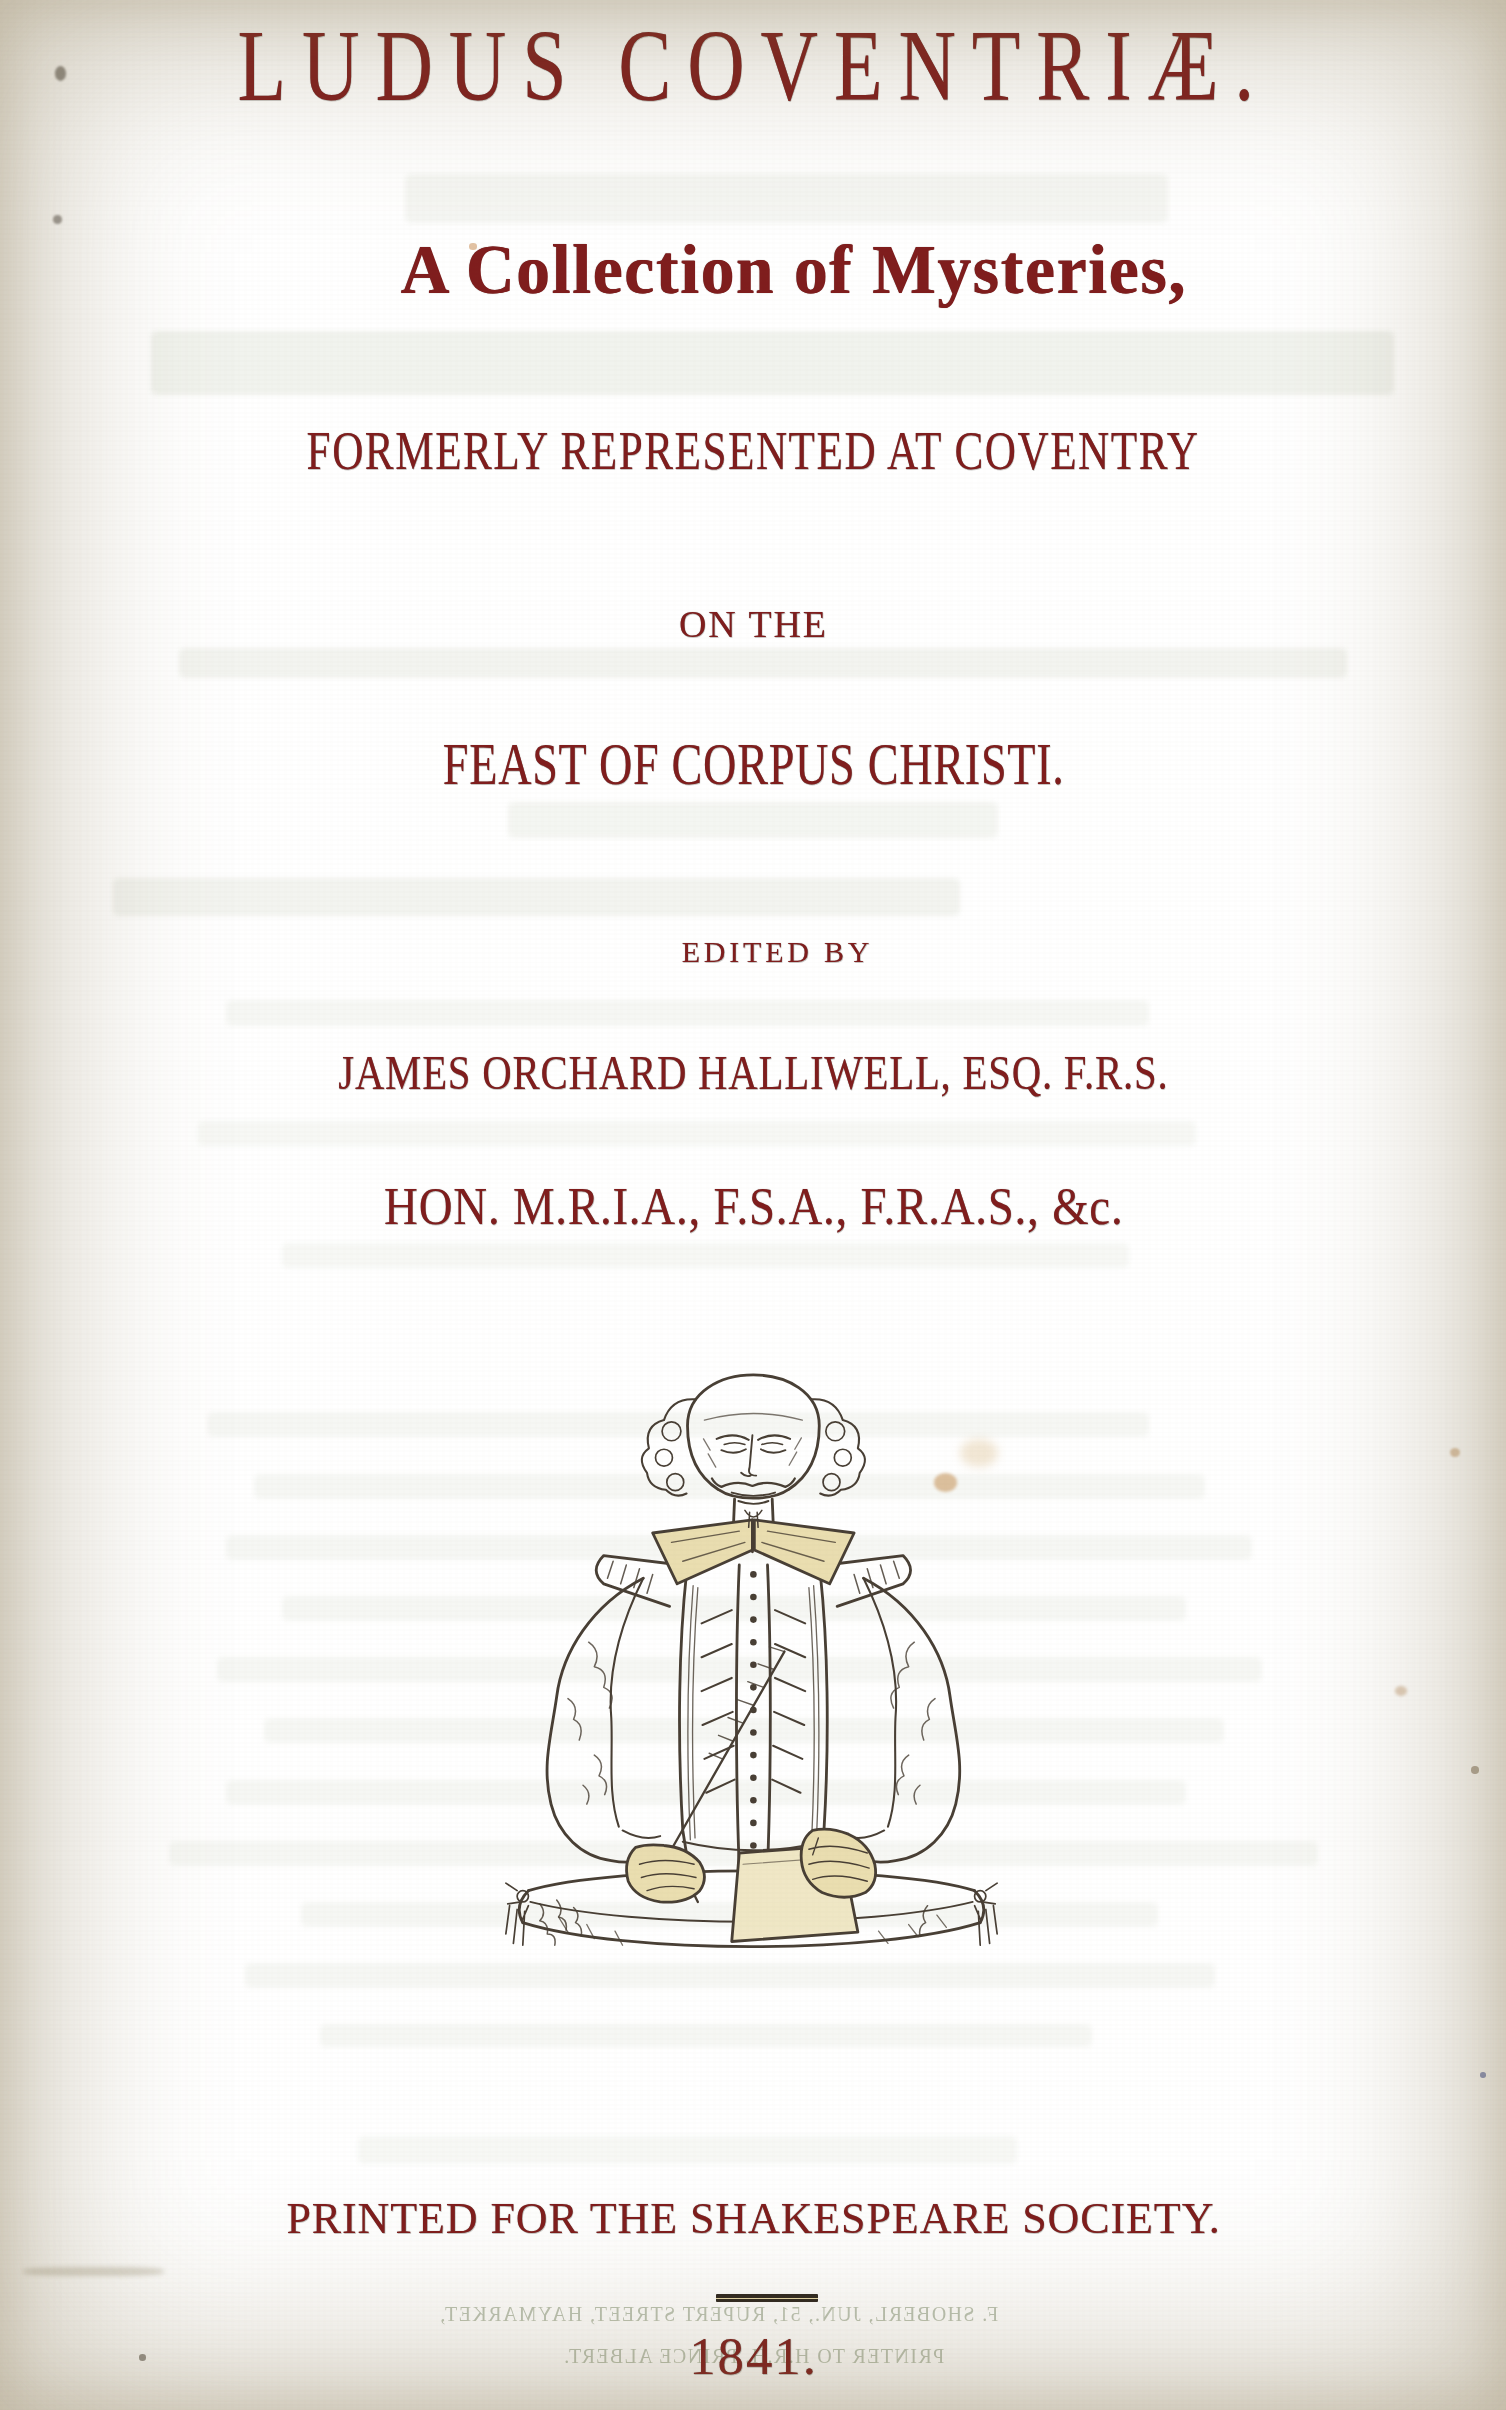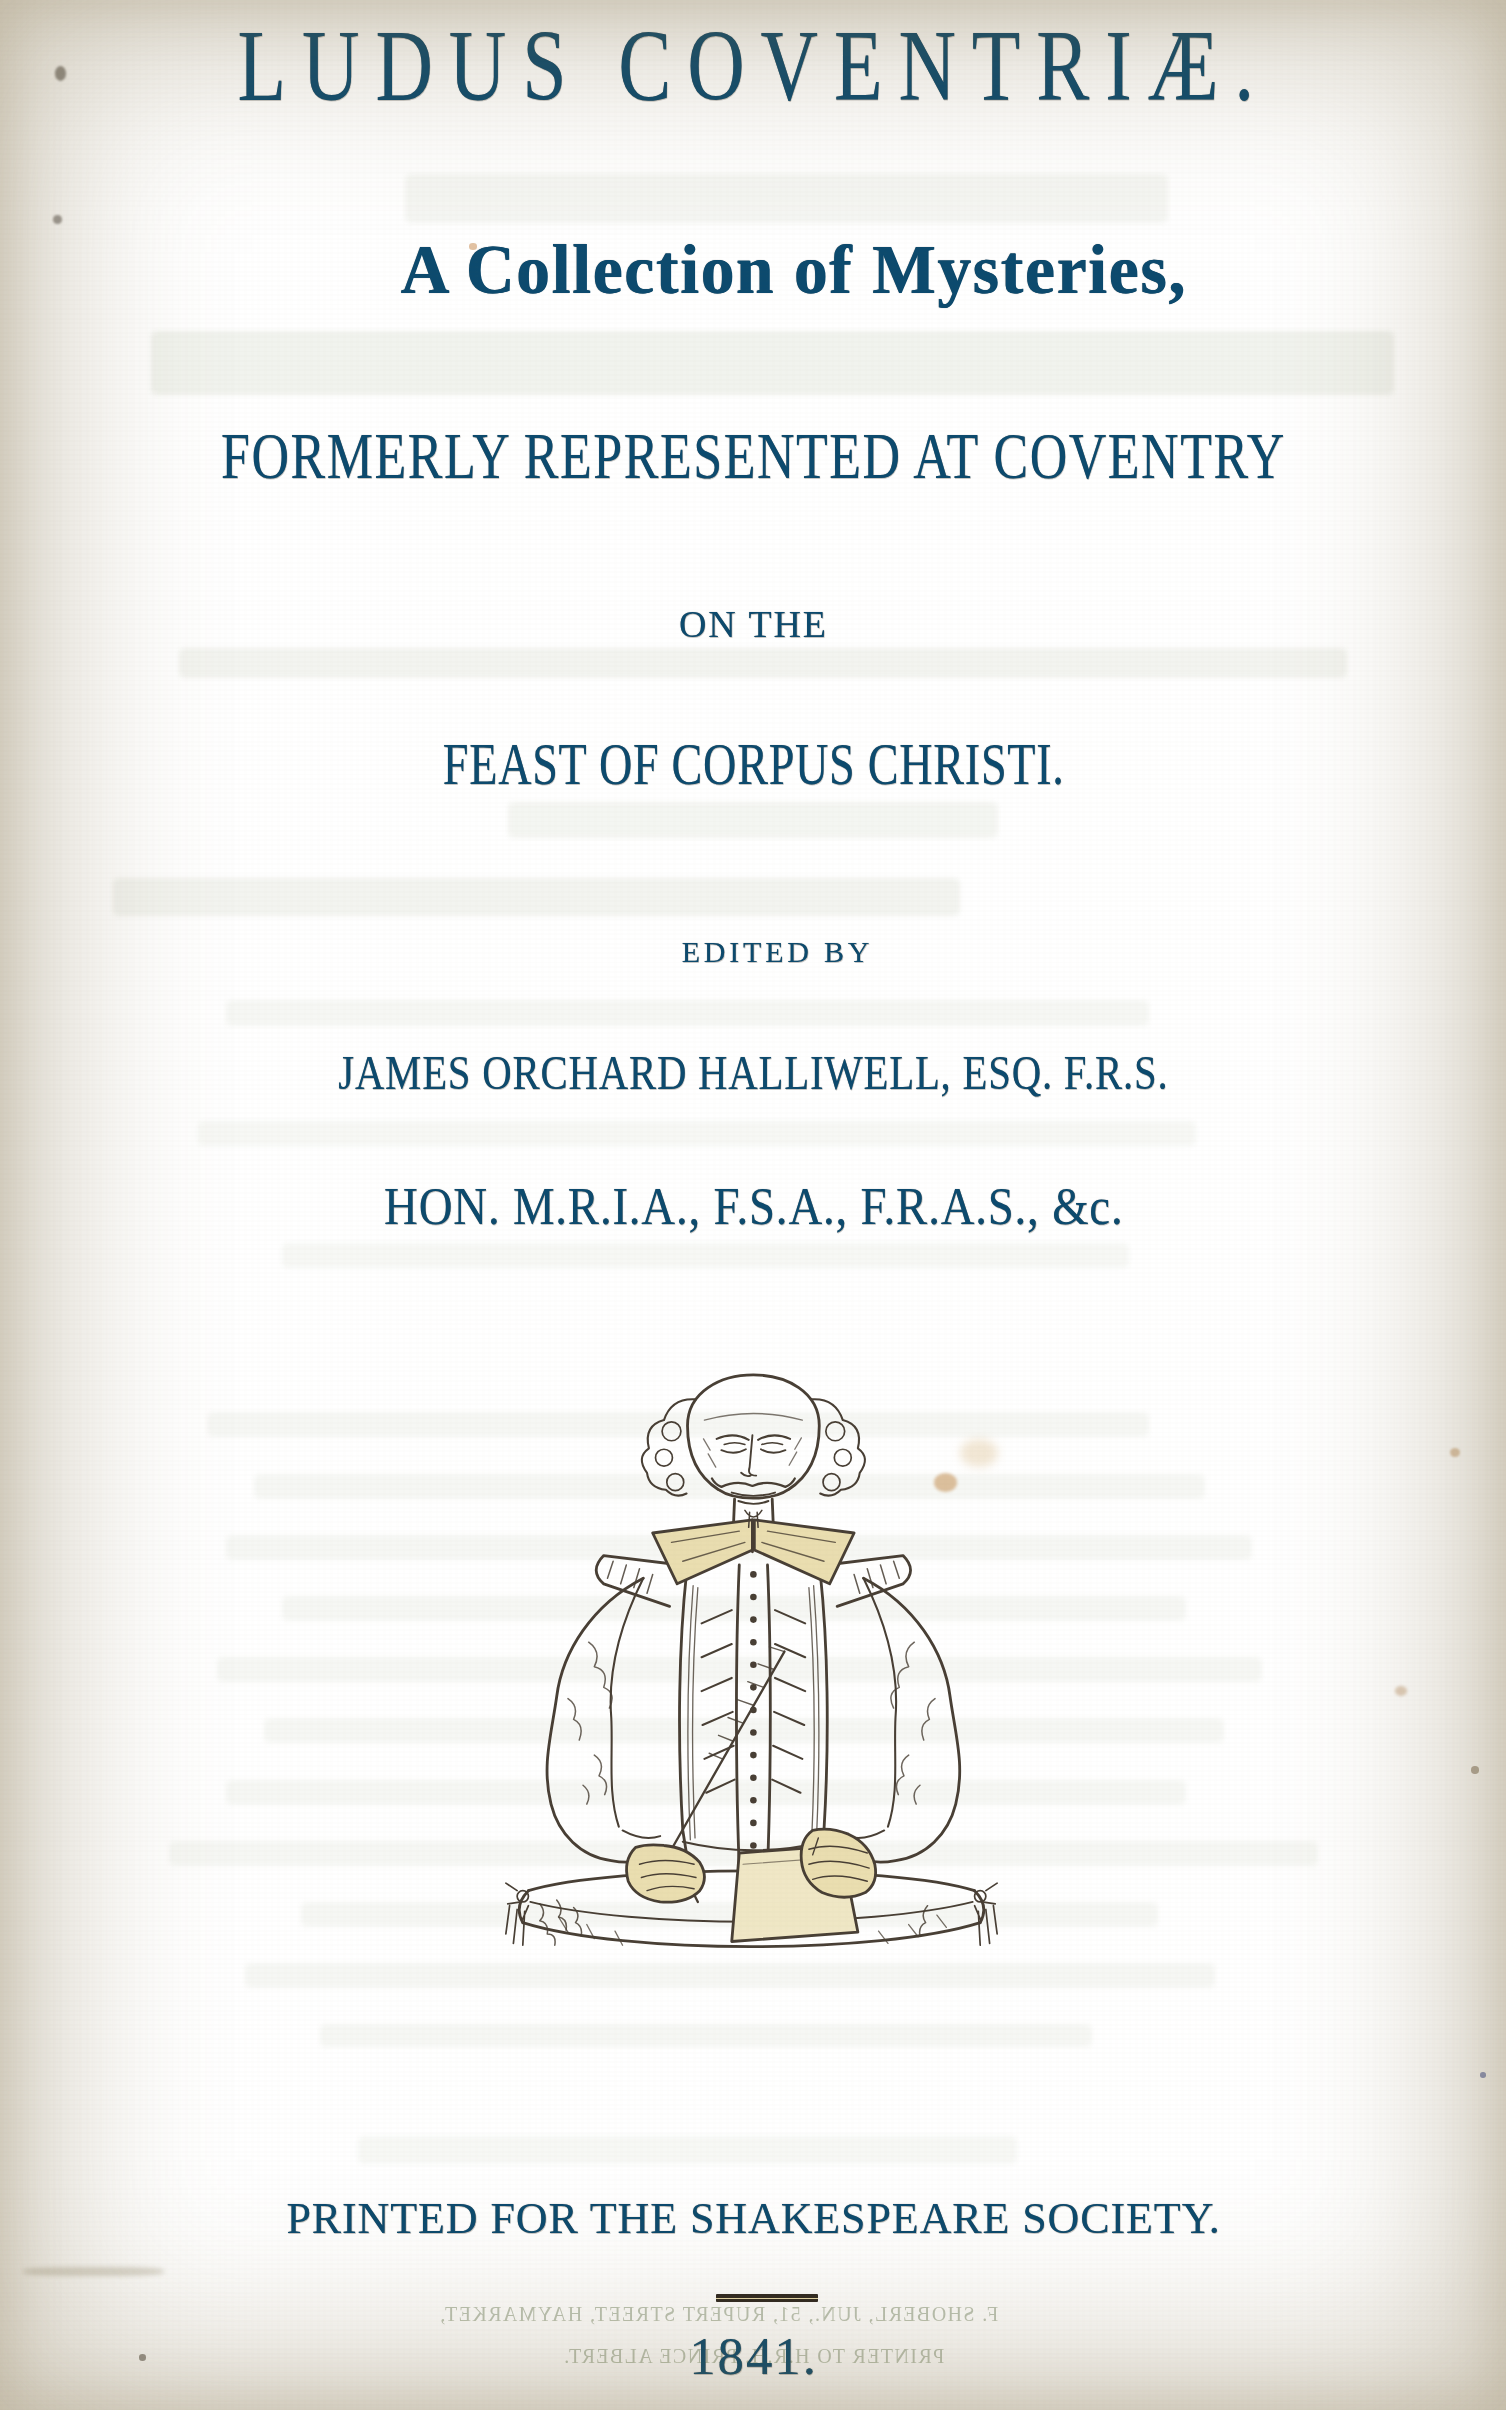--- a/index.html
+++ b/index.html
@@ -18,30 +18,30 @@
     box-shadow: inset 0 0 179px 38px rgba(124,106,62,.38), inset 0 0 56px 7.5px rgba(124,106,62,.20);
   }
   .grain {
     position:absolute; inset:0; z-index:4; pointer-events:none; opacity:.5;
     background:
       repeating-linear-gradient(0deg, rgba(126,110,70,.025) 0 1.9px, rgba(0,0,0,0) 1.9px 4.7px),
       repeating-linear-gradient(90deg, rgba(126,110,70,.02) 0 2.8px, rgba(0,0,0,0) 2.8px 6.6px);
   }
   .line {
     position:absolute; left:0; width:1507px; text-align:center; z-index:3;
-    color:#0c4a6e; line-height:1; white-space:nowrap;
+    color:#7f1d1d; line-height:1; white-space:nowrap;
     text-shadow: 0 0 0.9px rgba(46,39,31,.55), 0.6px 0.6px 0 rgba(46,39,31,.22);
   }
   .cx { display:inline-block; transform-origin:50% 50%; }
   .t-title    { top:15px;   font-size:102px; letter-spacing:.20em; }
   .t-title .cx { transform:scaleX(.78); }
   .t-black    { top:235px;  font-size:70px; font-weight:700; letter-spacing:1.9px;
                 text-shadow:0.8px 0 0 currentColor, 0 0 0.9px rgba(46,39,31,.6);margin-left:40px; }
   .t-black .cx{ transform:scaleX(.96); }
-  .t-form     { top:424px;  font-size:65px; letter-spacing:1.9px; }
+  .t-form     { top:424px;  font-size:54px; letter-spacing:1.9px; }
   .t-form .cx { transform:scaleX(.80); }
   .t-onthe    { top:605px;  font-size:38px; letter-spacing:1.9px; }
   .t-feast    { top:734px;  font-size:60px; letter-spacing:0.9px;text-decoration:underline; }
   .t-feast .cx{ transform:scaleX(.77); }
   .t-edit     { top:937px;  font-size:30px; letter-spacing:3.8px;padding-left:24px; }
   .t-auth     { top:1049px; font-size:48px; letter-spacing:0.9px; }
   .t-auth .cx { transform:scaleX(.85); }
   .t-hon      { top:1181px; font-size:52px; letter-spacing:0.9px; }
   .t-hon .cx  { transform:scaleX(.90); }
   .t-lond     { top:2092px; font-size:58px; letter-spacing:5.6px; }

